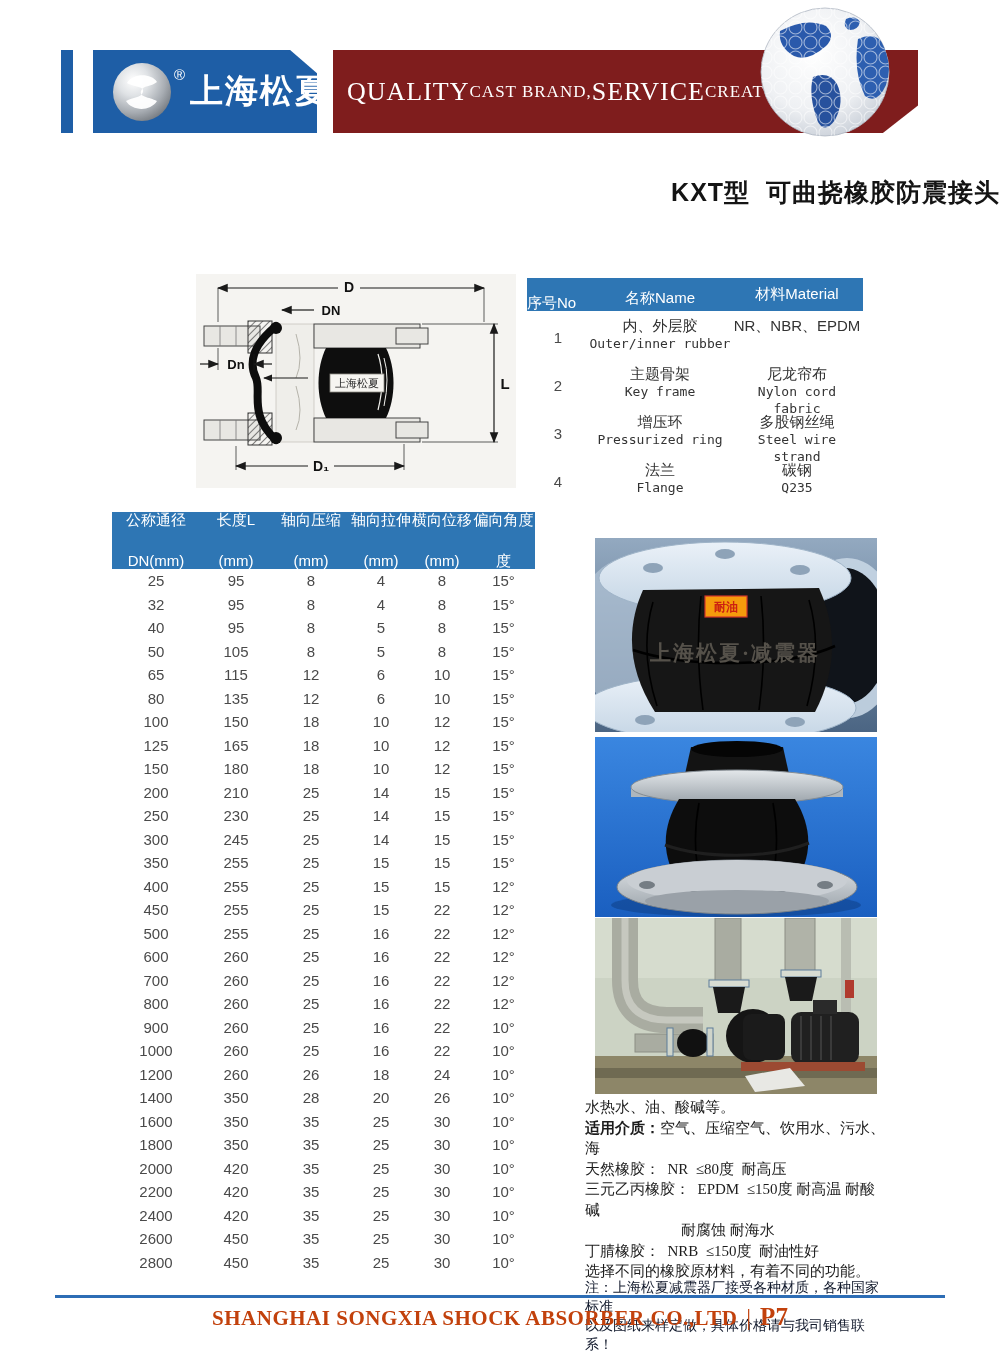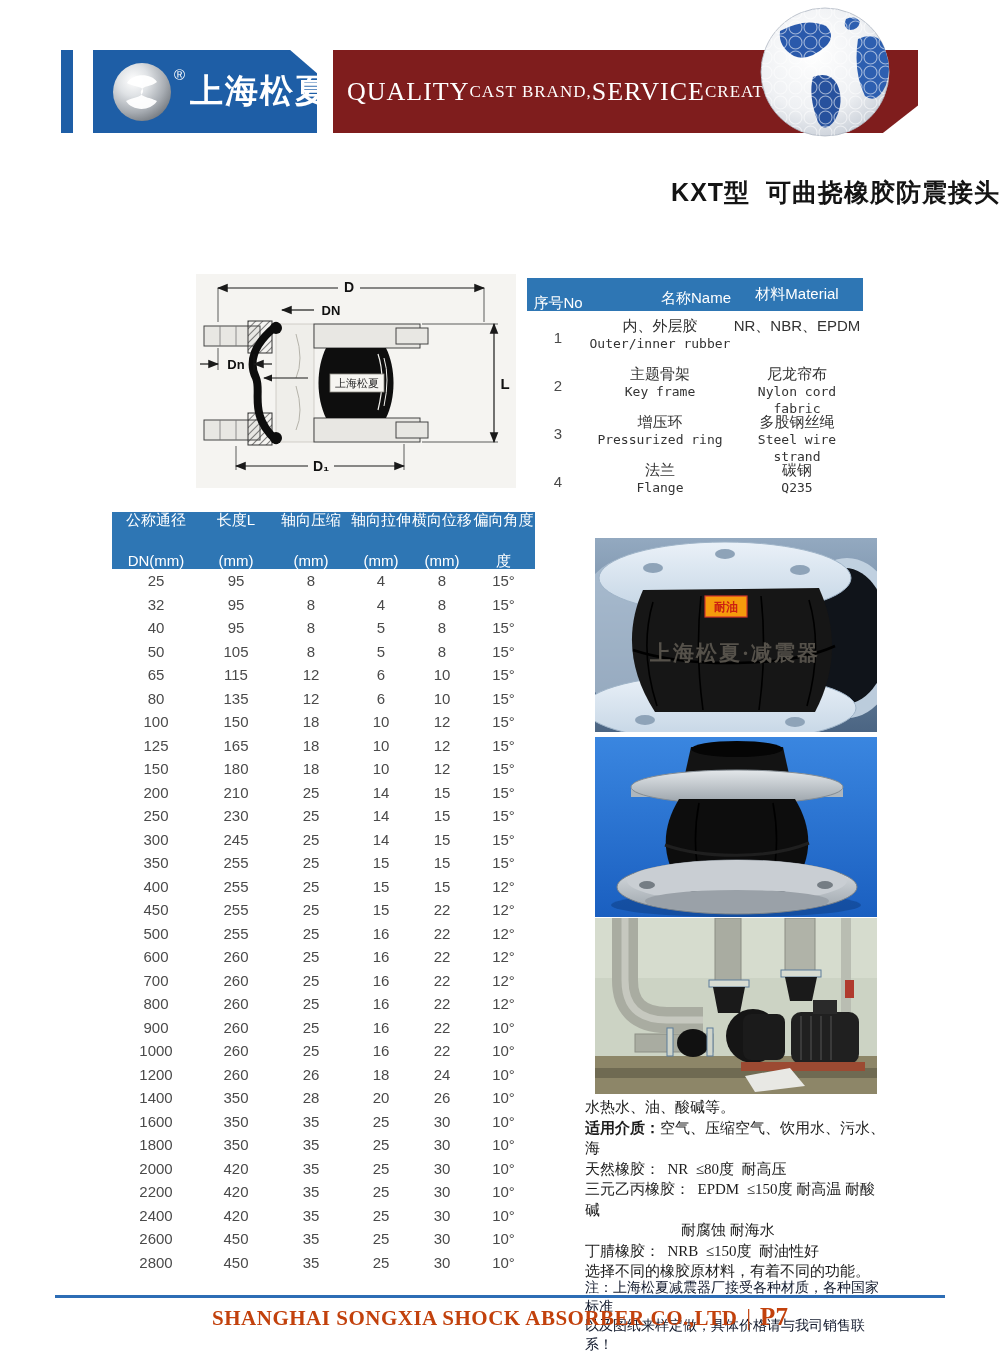--- a/index.html
+++ b/index.html
@@ -29,22 +29,22 @@
             font-size:25px;font-weight:bold;color:#141414;letter-spacing:1px;white-space:pre;}
   .title-en{position:absolute;top:217px;left:0;width:100%;text-align:center;
             font-family:"DejaVu Sans Mono",monospace;font-size:18px;color:#161616;letter-spacing:1px;}
 
   
   .diagram{position:absolute;left:196px;top:274px;width:320px;height:214px;}
 
   
   .materials{position:absolute;left:527px;top:278px;width:336px;}
   .m-header{display:flex;background:#2e76b4;color:#fff;height:33px;align-items:center;font-size:15px;}
-  .m-h0{width:62px;text-align:center;margin-top:18px;}
-  .m-h1{width:142px;text-align:right;margin-top:8px;}
+  .m-h0{width:62px;margin-top:18px;}
+  .m-h1{width:142px;text-align:center;margin-top:8px;}
   .m-h2{width:132px;text-align:center;}
   .m-row{display:flex;height:48px;padding-top:5px;box-sizing:border-box;}
   .m-no{width:62px;display:flex;align-items:center;justify-content:center;font-size:15px;color:#4a4a4a;}
   .m-name{width:142px;text-align:center;}
   .m-mat{width:132px;text-align:center;}
   .m-cn{font-size:15px;color:#333;line-height:19px;}
   .m-en{font-size:13px;color:#333;line-height:17px;font-family:"DejaVu Sans Mono",monospace;}
 
   
   .spec{position:absolute;left:112px;top:512px;width:423px;}

